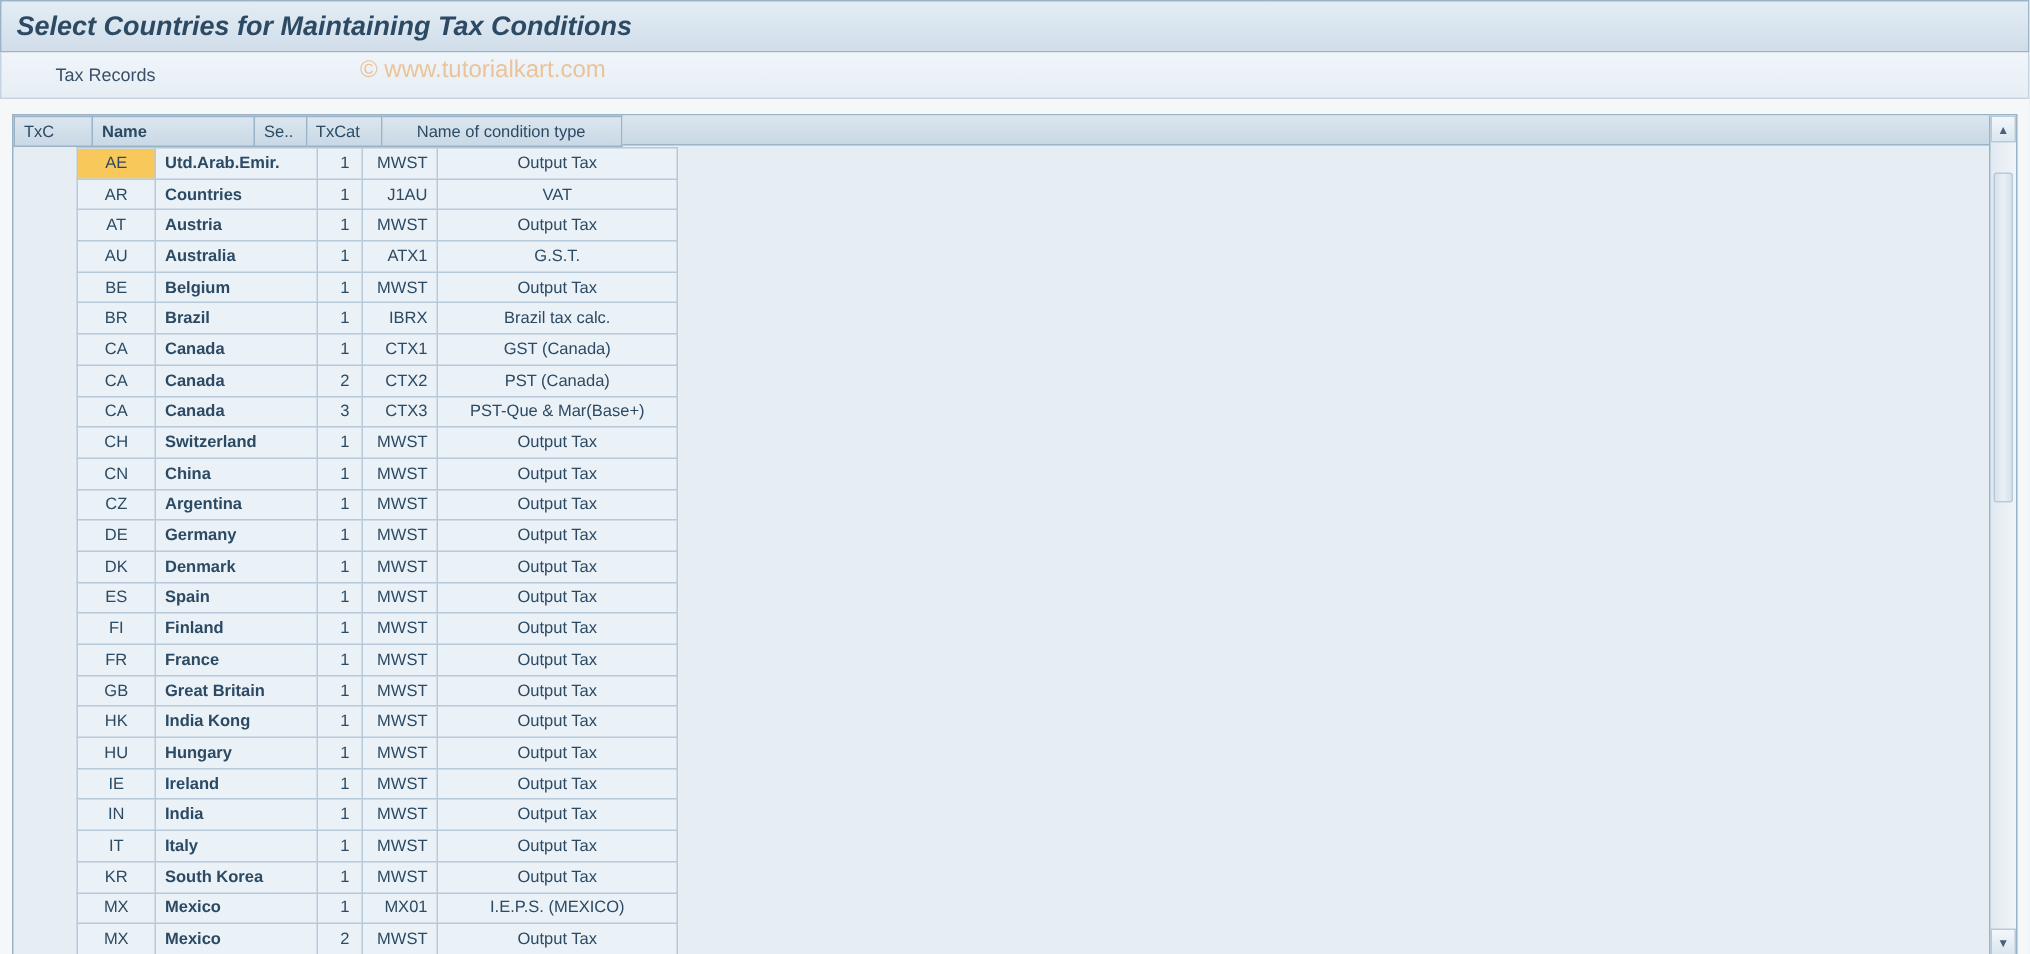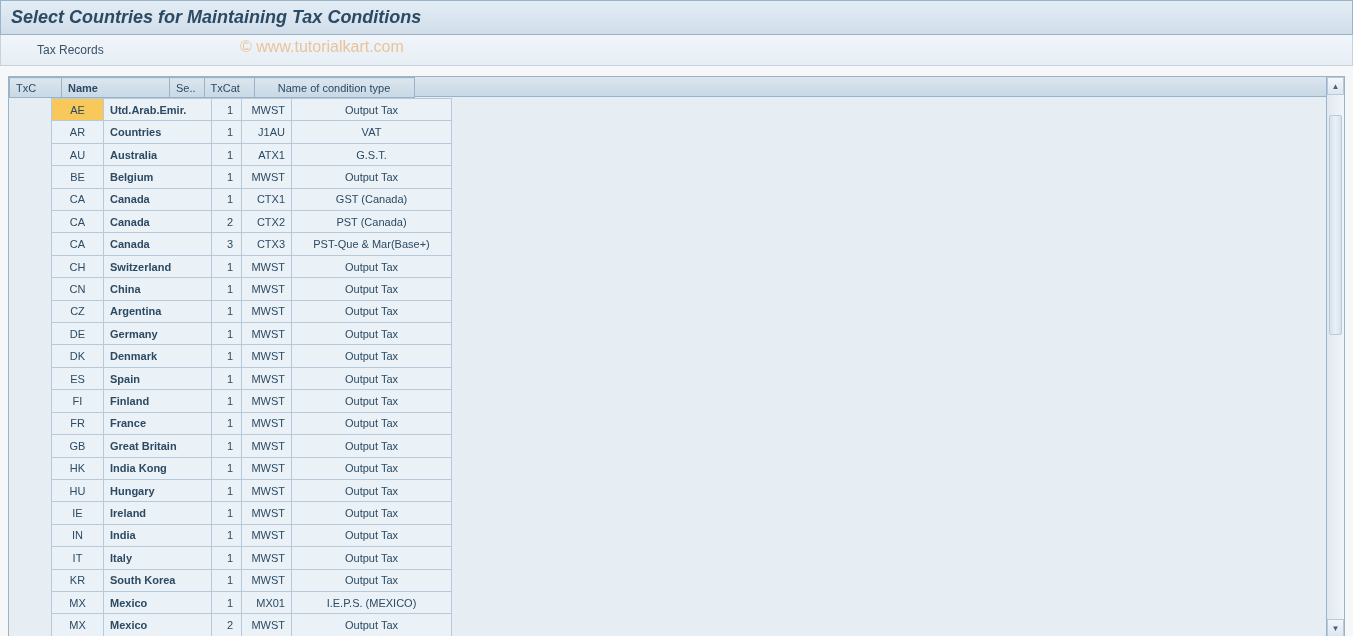--- a/index.html
+++ b/index.html
@@ -182,32 +182,46 @@
                 <td class="col-cond">Output Tax</td>
               </tr>
               <tr>
                 <td class="col-txc">AR</td>
                 <td class="col-name">Countries</td>
                 <td class="col-se">1</td>
                 <td class="col-txcat">J1AU</td>
                 <td class="col-cond">VAT</td>
               </tr>
               <tr>
+                <td class="col-txc">AT</td>
+                <td class="col-name">Austria</td>
+                <td class="col-se">1</td>
+                <td class="col-txcat">MWST</td>
+                <td class="col-cond">Output Tax</td>
+              </tr>
+              <tr>
                 <td class="col-txc">AU</td>
                 <td class="col-name">Australia</td>
                 <td class="col-se">1</td>
                 <td class="col-txcat">ATX1</td>
                 <td class="col-cond">G.S.T.</td>
               </tr>
               <tr>
                 <td class="col-txc">BE</td>
                 <td class="col-name">Belgium</td>
                 <td class="col-se">1</td>
                 <td class="col-txcat">MWST</td>
                 <td class="col-cond">Output Tax</td>
+              </tr>
+              <tr>
+                <td class="col-txc">BR</td>
+                <td class="col-name">Brazil</td>
+                <td class="col-se">1</td>
+                <td class="col-txcat">IBRX</td>
+                <td class="col-cond">Brazil tax calc.</td>
               </tr>
               <tr>
                 <td class="col-txc">CA</td>
                 <td class="col-name">Canada</td>
                 <td class="col-se">1</td>
                 <td class="col-txcat">CTX1</td>
                 <td class="col-cond">GST (Canada)</td>
               </tr>
               <tr>
                 <td class="col-txc">CA</td>

